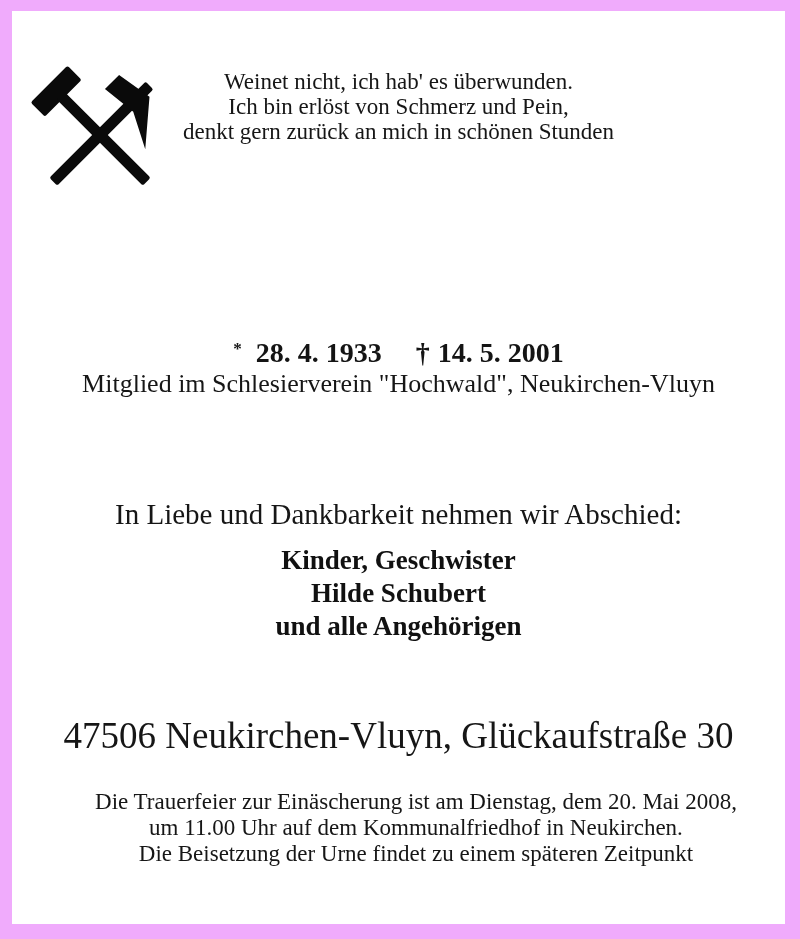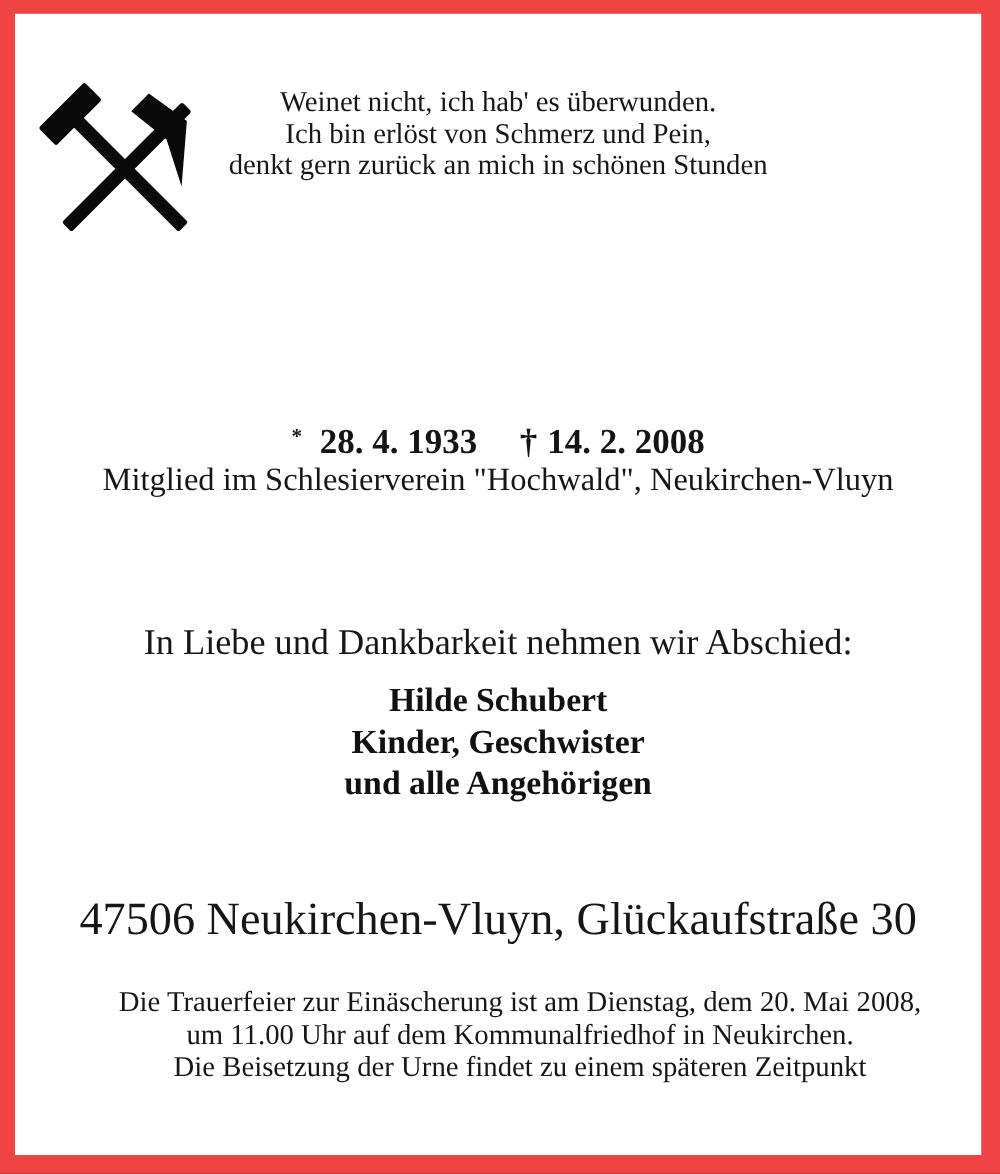--- a/index.html
+++ b/index.html
@@ -7,21 +7,21 @@
     width: 800px;
     height: 939px;
     position: relative;
     background: #000;
     font-family: "Liberation Serif", serif;
     overflow: hidden;
   }
   .card {
     position: absolute;
     inset: 0;
-    background: #ef4444;
+    background: #f0abfc;
   }
   .page {
     position: absolute;
     left: 12px;
     top: 11px;
     right: 15px;
     bottom: 15px;
     background: #ffffff;
     color: #101010;
     text-align: center;
@@ -129,30 +129,30 @@
     </div>
 
     <div class="block poem">
       <div>Weinet nicht, ich hab' es überwunden.</div>
       <div>Ich bin erlöst von Schmerz und Pein,</div>
       <div>denkt gern zurück an mich in schönen Stunden</div>
     </div>
 
 
     <div class="block dates">
-      <span class="star">*</span><span>28. 4. 1933</span><span class="death-group"><span class="cross">†</span><span>14. 2. 2008</span></span>
+      <span class="star">*</span><span>28. 4. 1933</span><span class="death-group"><span class="cross">†</span><span>14. 5. 2001</span></span>
     </div>
 
     <div class="block membership">Mitglied im Schlesierverein "Hochwald", Neukirchen-Vluyn</div>
 
     <div class="block farewell">In Liebe und Dankbarkeit nehmen wir Abschied:</div>
 
     <div class="block mourners">
+      <div>Kinder, Geschwister</div>
       <div>Hilde Schubert</div>
-      <div>Kinder, Geschwister</div>
       <div>und alle Angehörigen</div>
     </div>
 
     <div class="block address">47506 Neukirchen-Vluyn, Glückaufstraße 30</div>
 
     <div class="block funeral">
       <div>Die Trauerfeier zur Einäscherung ist am Dienstag, dem 20. Mai 2008,</div>
       <div>um 11.00 Uhr auf dem Kommunalfriedhof in Neukirchen.</div>
       <div>Die Beisetzung der Urne findet zu einem späteren Zeitpunkt</div>
     </div>

